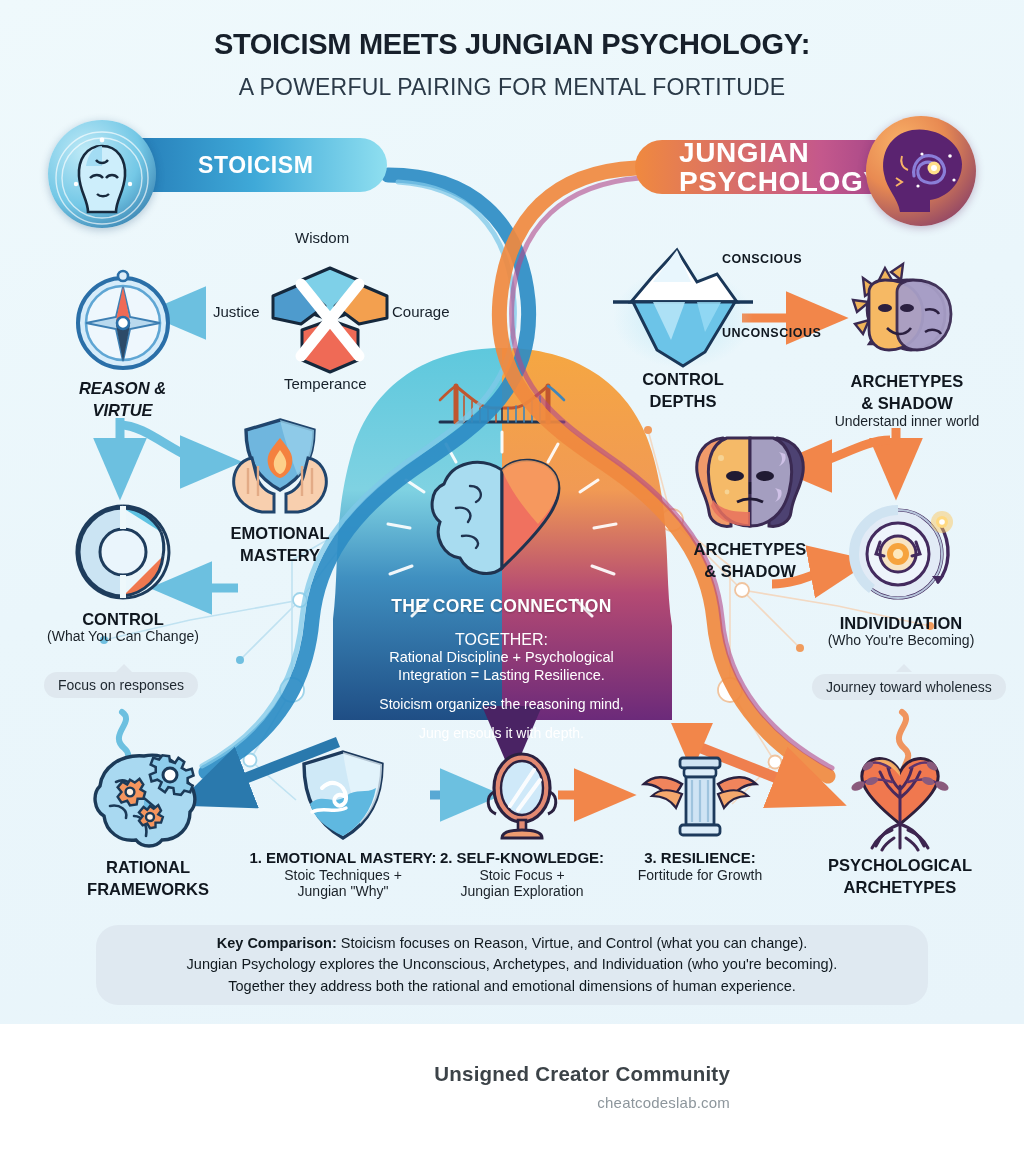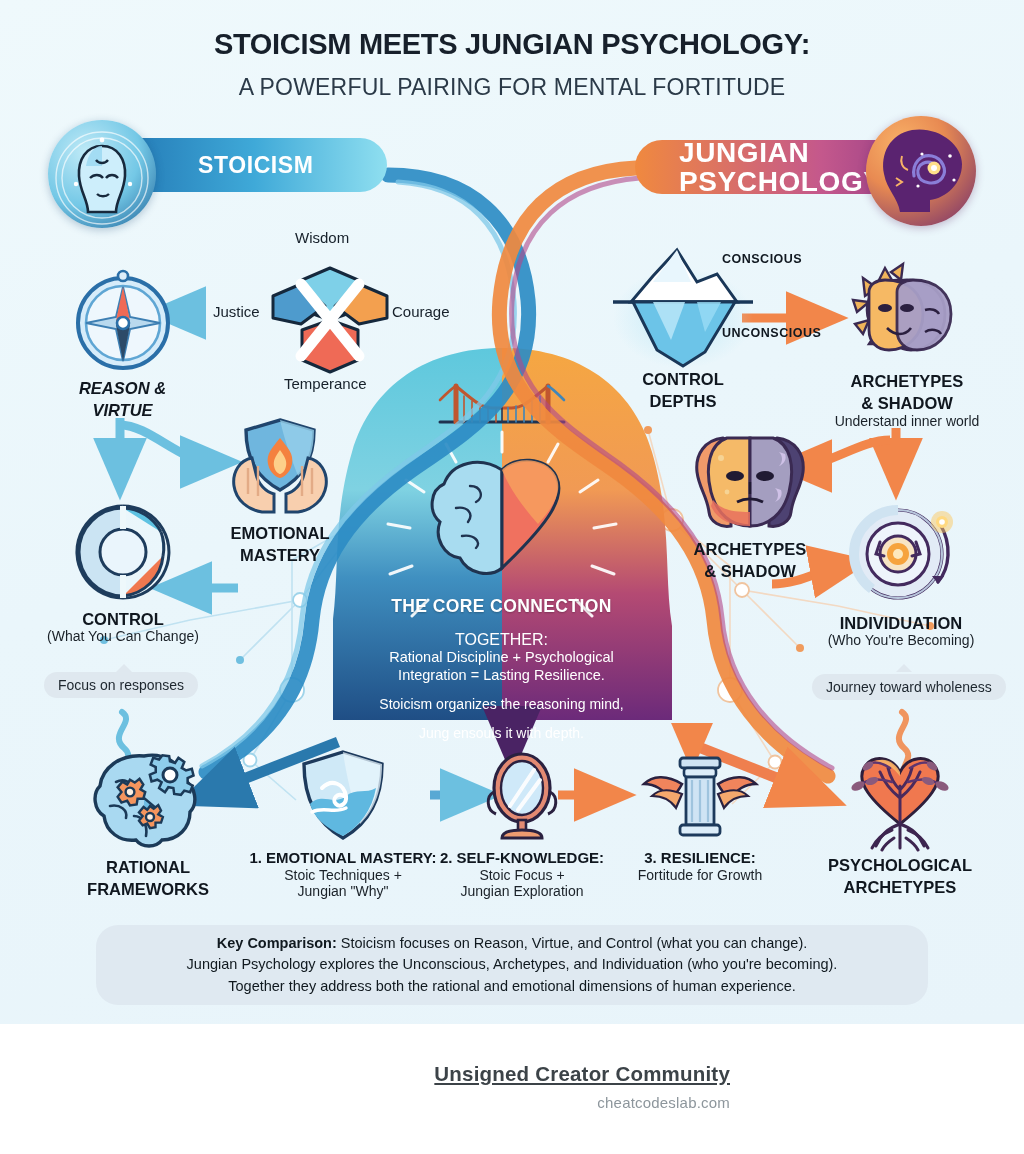--- a/index.html
+++ b/index.html
@@ -100,21 +100,21 @@
     background: #dfe9f1; border-radius: 22px;
     display: flex; align-items: center; justify-content: center;
   }
   #keybox .kb-inner { text-align: center; font-size: 14.5px; color: #10191f; line-height: 1.45; }
   #keybox b { font-weight: bold; }
 
   
   #footer { position: absolute; left: 0; top: 1024px; width: 1024px; height: 130px;
             background: #ffffff; }
   #foot-brand { position: absolute; right: 122px; top: 1062px; font-size: 20.5px;
-                font-weight: bold; color: #3c4348; letter-spacing: .2px; text-decoration: underline; }
+                font-weight: bold; color: #3c4348; letter-spacing: .2px; }
   #foot-url   { position: absolute; right: 122px; top: 1094px; font-size: 15px;
                 color: #8d969c; letter-spacing: .2px; }
 </style>
 </head>
 <body>
 
 <div id="stage">
 
   <div id="panel">
 

